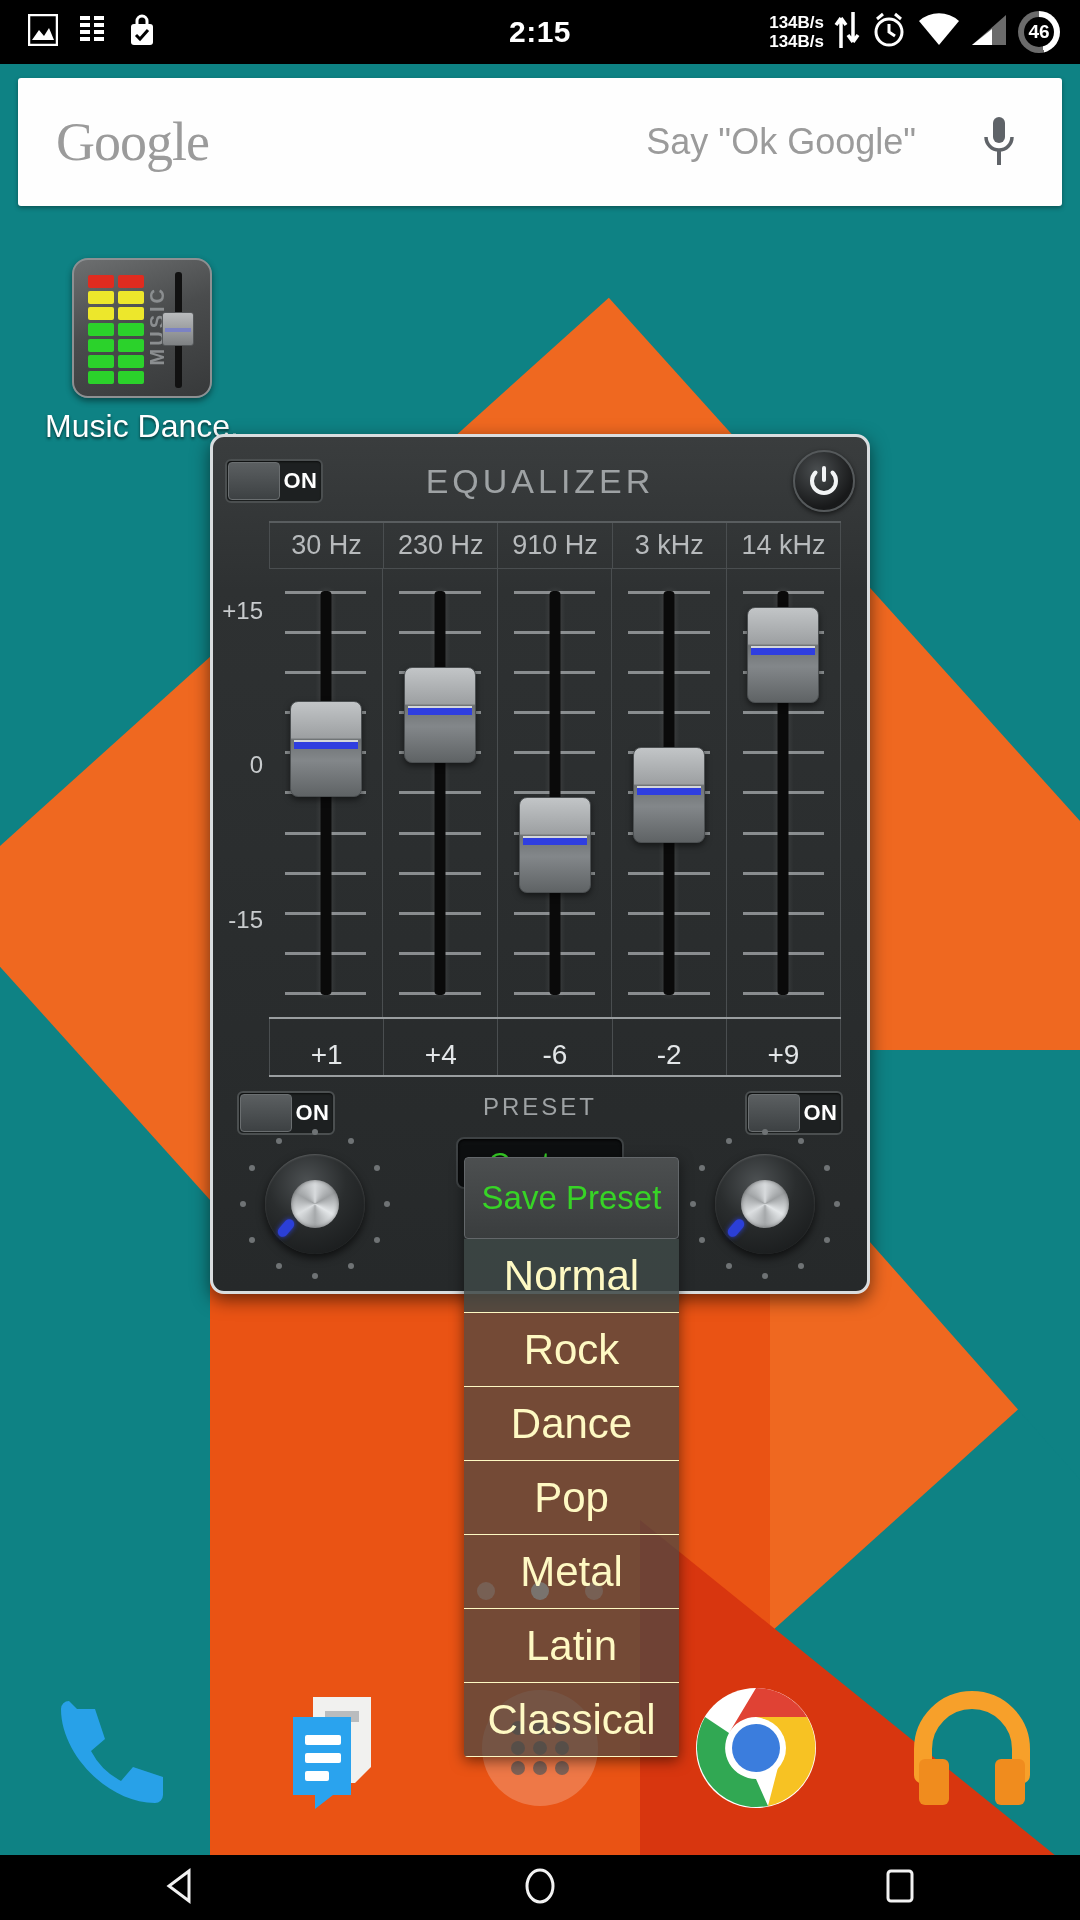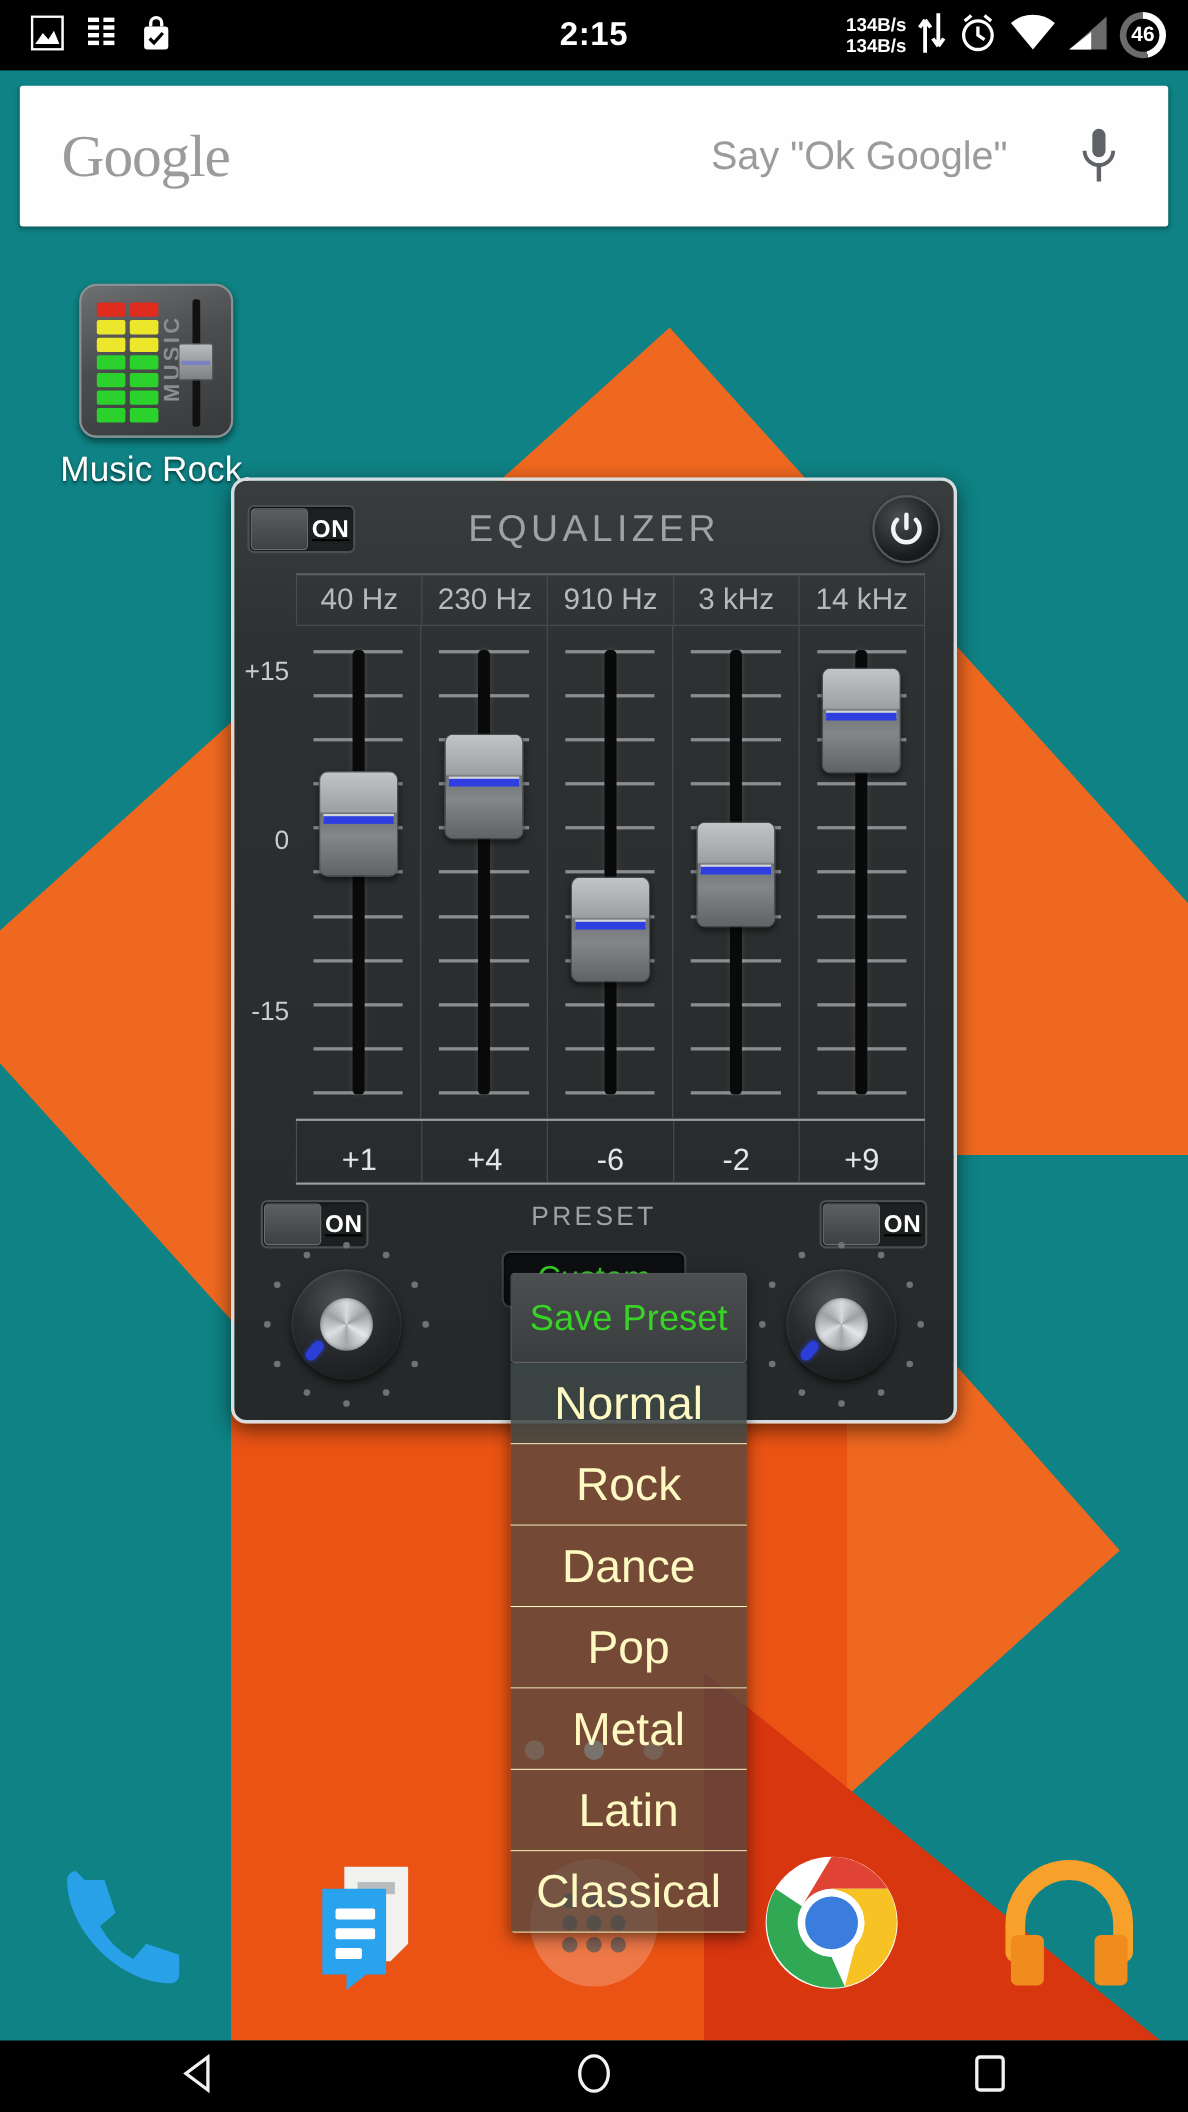--- a/index.html
+++ b/index.html
@@ -147,21 +147,20 @@
   
   #eq-header{
     position:relative; height:68px; margin:10px 12px 0 12px;
     display:flex; align-items:center;
   }
   .toggle-switch{
     width:98px; height:44px; border-radius:6px;
     background:#1d2021; border:2px solid #4b4f50;
     display:flex; align-items:center; position:relative;
     box-shadow:inset 0 1px 2px rgba(0,0,0,.6);
-    text-decoration:underline;
   }
   .toggle-knob{
     width:52px; height:38px; margin-left:1px; border-radius:4px;
     background:linear-gradient(180deg,#5b5f61,#3d4143);
     border:1px solid #6a6e70;
   }
   .toggle-label{
     flex:1; text-align:center; font-size:22px; font-weight:bold; color:#fff;
     letter-spacing:.5px;
   }
@@ -442,41 +441,41 @@
       <div class="vu-seg" style="background:#2bd22b"></div>
       <div class="vu-seg" style="background:#2bd22b"></div>
       <div class="vu-seg" style="background:#ede72b"></div>
       <div class="vu-seg" style="background:#ede72b"></div>
       <div class="vu-seg" style="background:#e02b1f"></div>
     </div>
     <div id="mv-music-text">MUSIC</div>
     <div id="mv-slider-track"></div>
     <div id="mv-slider-thumb"></div>
   </div>
-  <div id="mv-label">Music Rock.</div>
+  <div id="mv-label">Music Dance.</div>
 </div>
 
 <div id="equalizer-panel">
 
   <div id="eq-header">
     <div class="toggle-switch">
       <div class="toggle-knob"></div>
       <div class="toggle-label">ON</div>
     </div>
     <div id="eq-title">EQUALIZER</div>
     <div id="eq-power-button">
       <svg width="34" height="34" viewBox="0 0 34 34">
         <path d="M17 4 V16" stroke="#f2f4f5" stroke-width="4" stroke-linecap="round"></path>
         <path d="M8.5 8.5 a12 12 0 1 0 17 0" fill="none" stroke="#f2f4f5" stroke-width="4" stroke-linecap="round"></path>
       </svg>
     </div>
   </div>
 
   <div id="eq-bands-head">
-    <div class="band-head">40 Hz</div>
+    <div class="band-head">30 Hz</div>
     <div class="band-head">230 Hz</div>
     <div class="band-head">910 Hz</div>
     <div class="band-head">3 kHz</div>
     <div class="band-head">14 kHz</div>
   </div>
 
   <div id="eq-sliders-wrap">
     <div id="eq-scale">
       <span style="top:28px;">+15</span>
       <span style="top:182px;">0</span>

